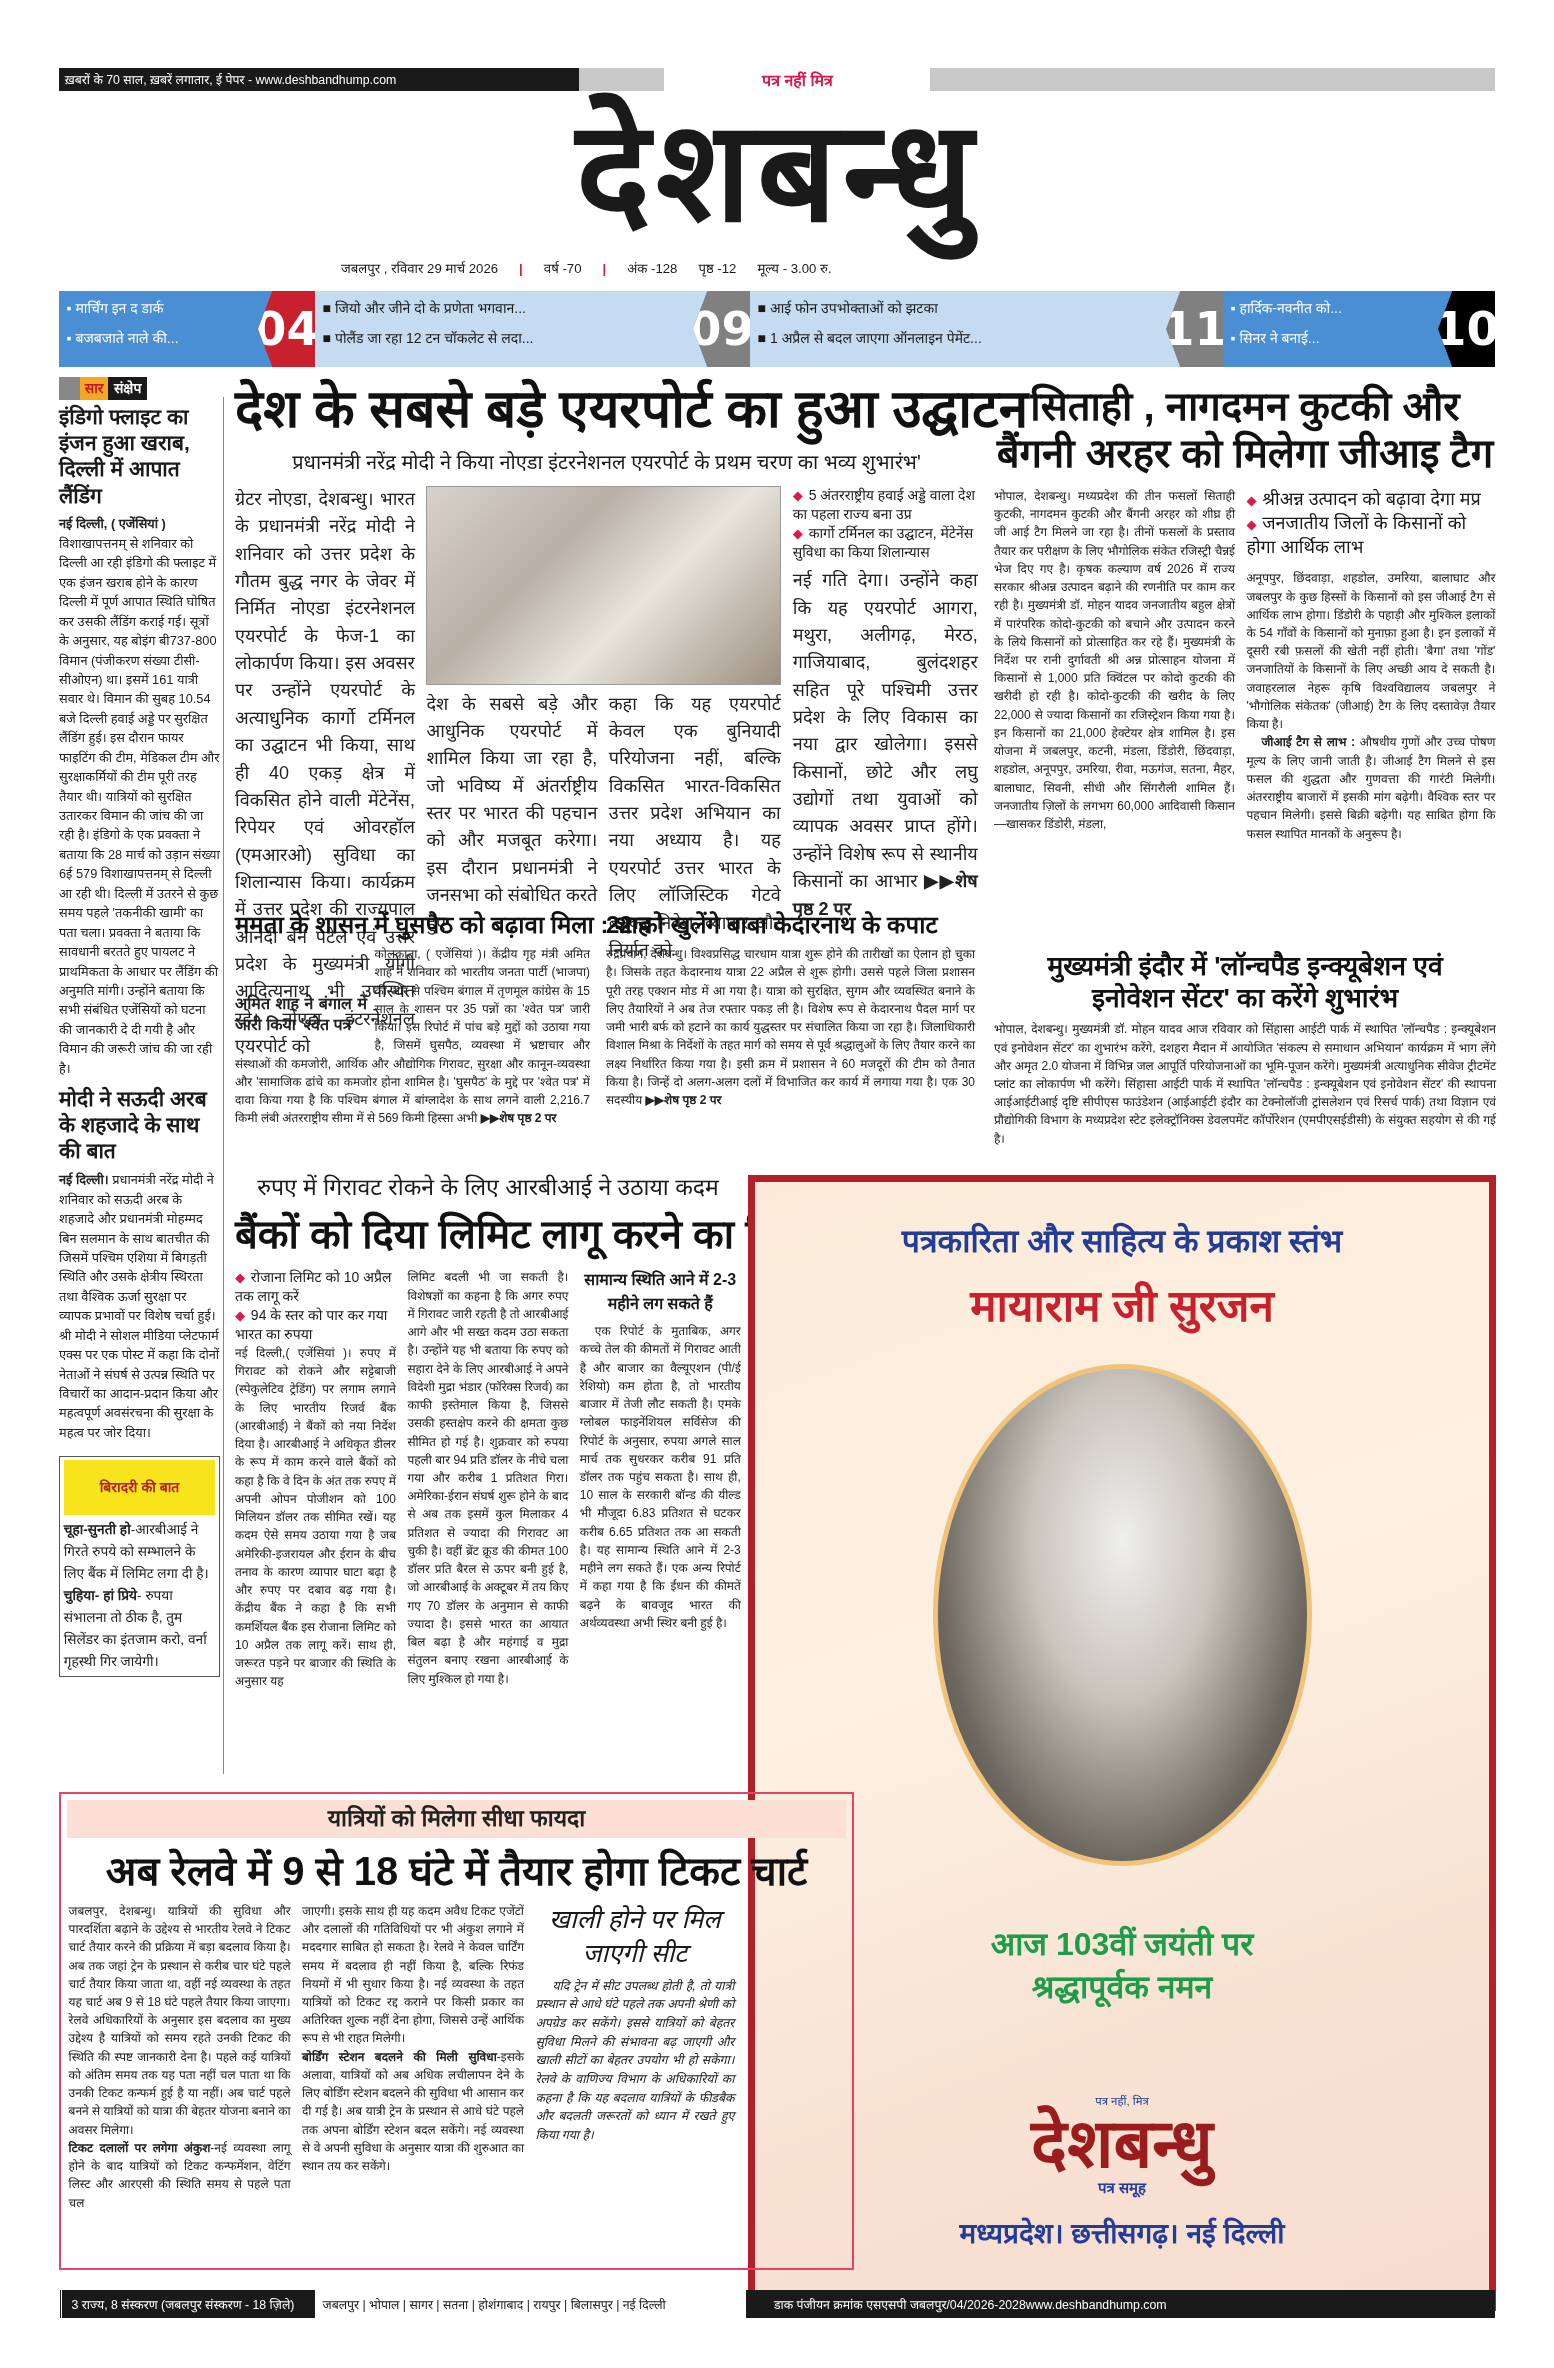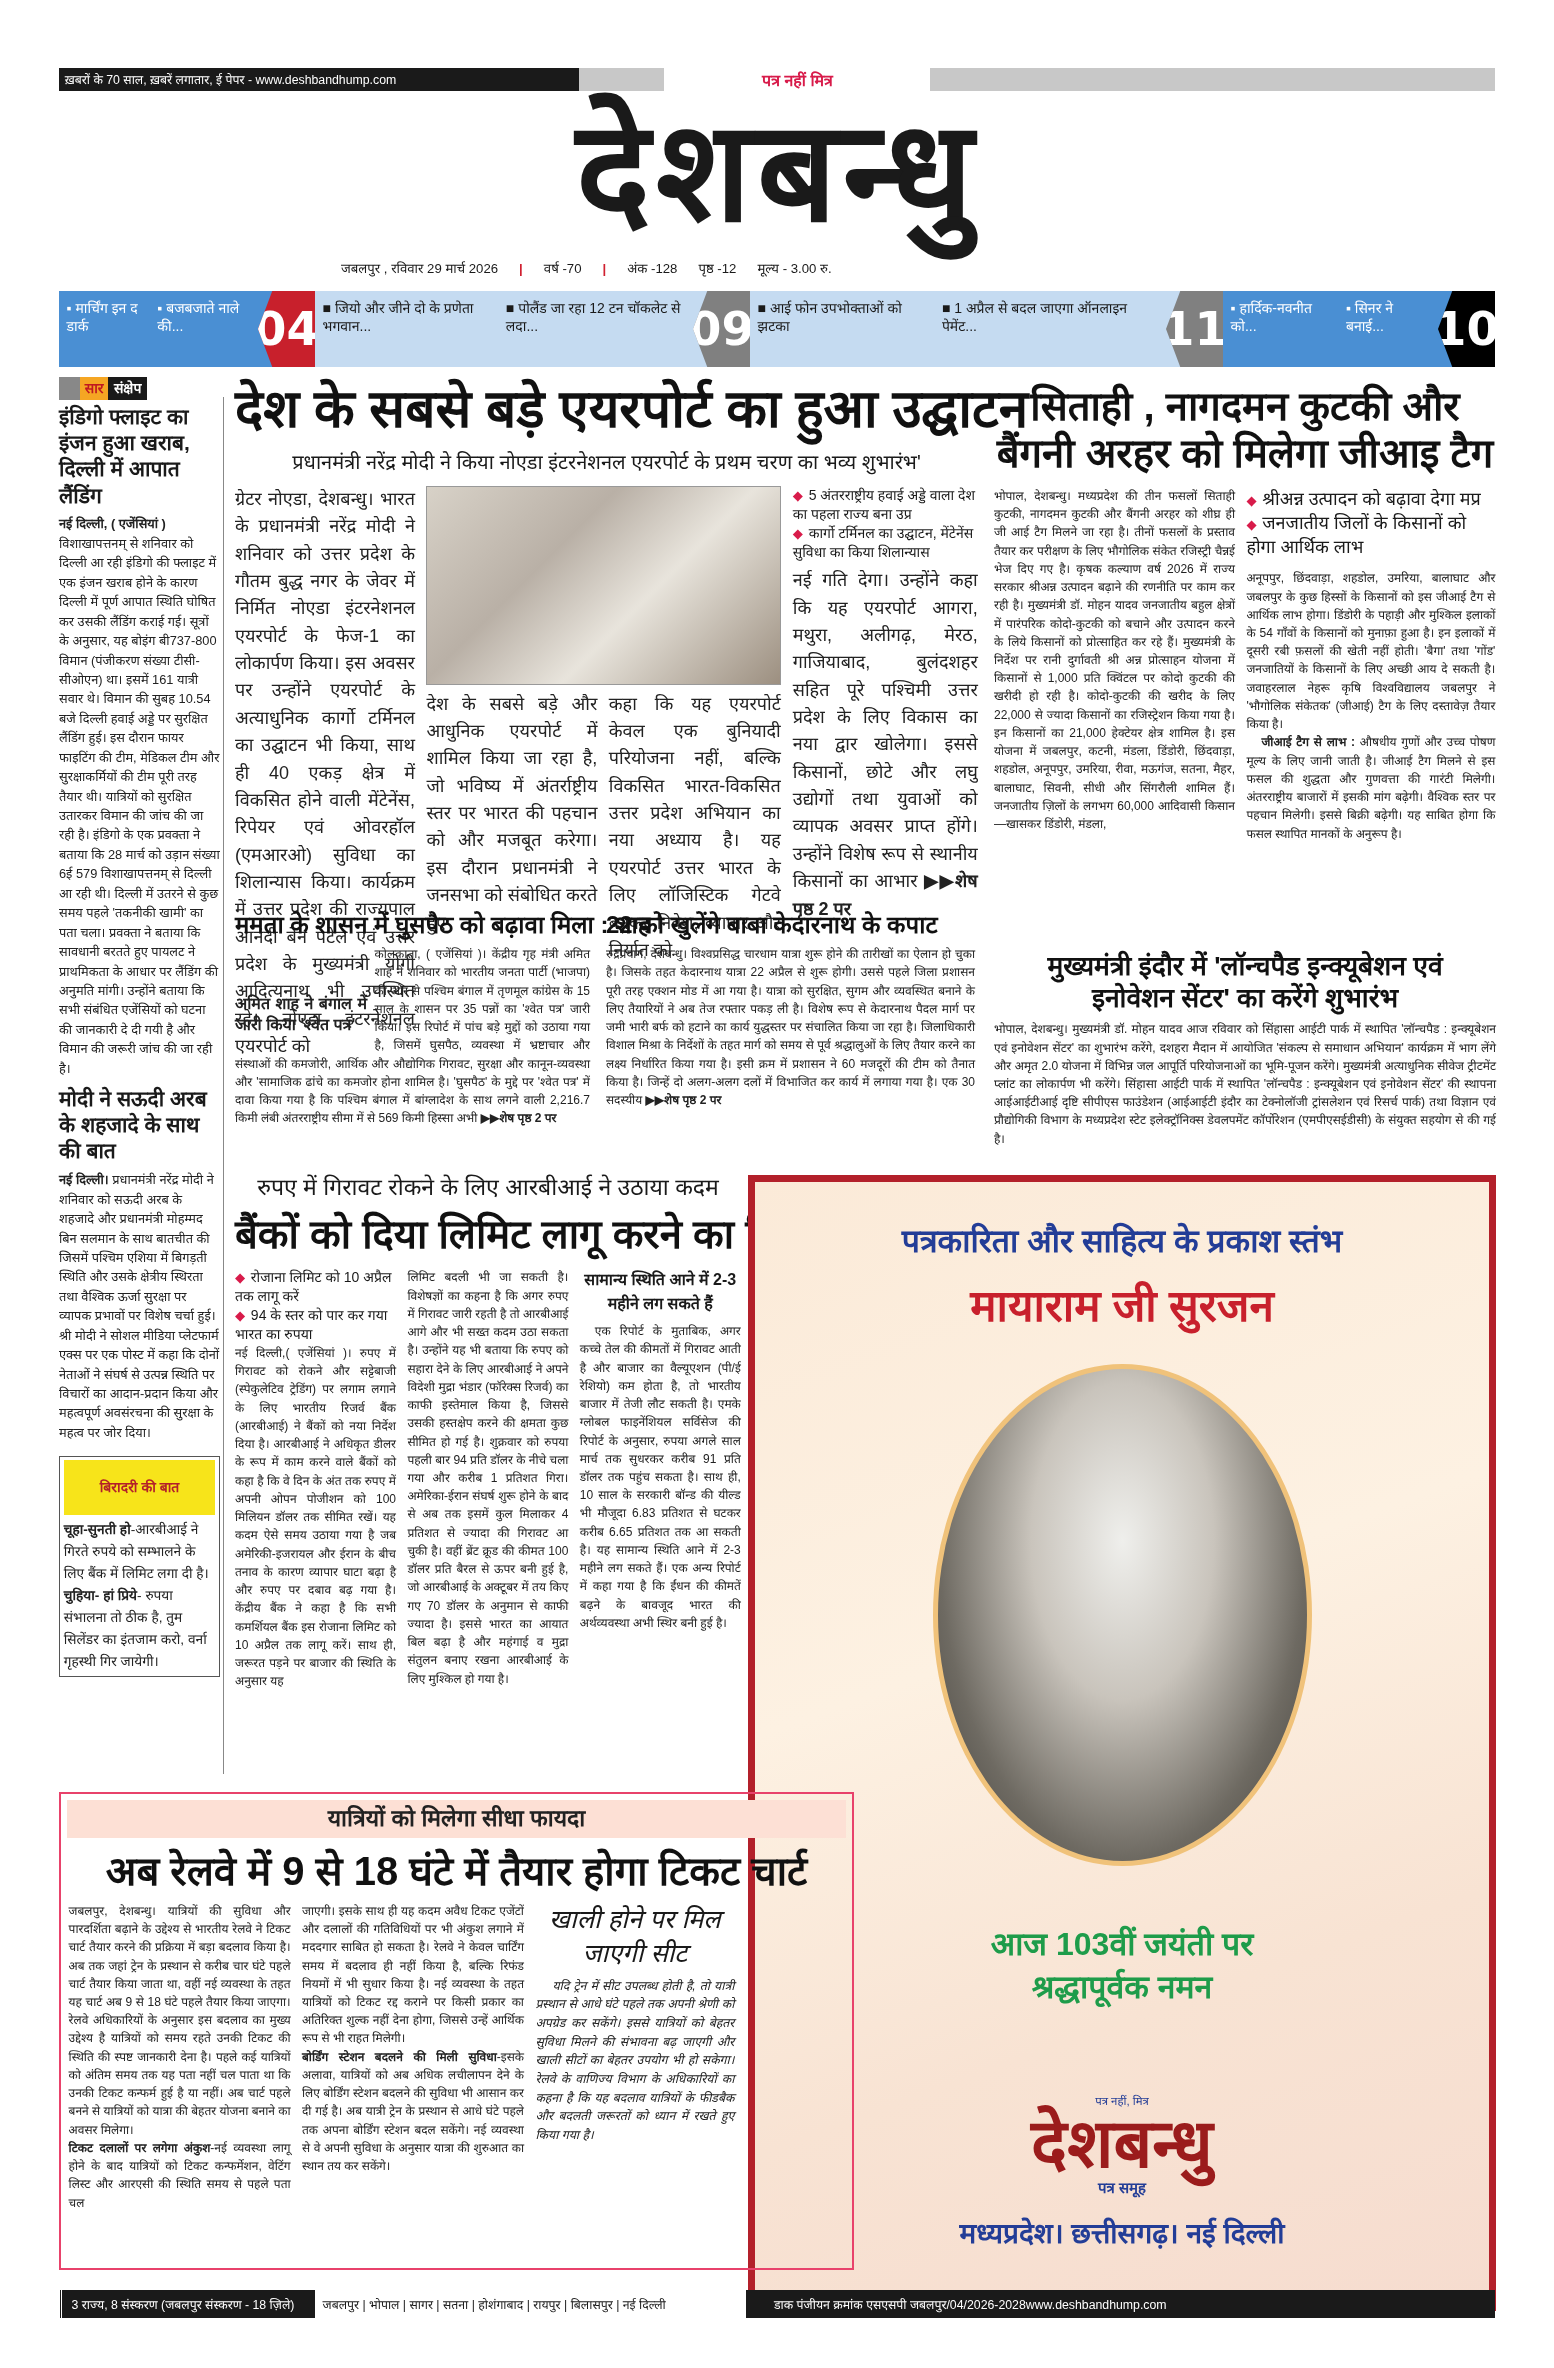--- a/index.html
+++ b/index.html
@@ -11,21 +11,21 @@
 #topstrip .blk{position:absolute;left:0;top:0;width:520px;height:23px;background:#1a1a1a;color:#fff;font-size:12.3px;padding:3.8px 5.7px;white-space:nowrap}
 #topstrip .gr1{position:absolute;left:520px;top:0;width:85px;height:23px;background:#c8c8c8}
 #topstrip .motto{position:absolute;left:606px;top:2px;width:265px;height:23px;text-align:center;color:#d81b4a;font-size:16px;font-weight:bold}
 #topstrip .gr2{position:absolute;left:871px;top:0;width:565px;height:23px;background:#c8c8c8}
 #masthead{left:0;top:95px;width:1555px;text-align:center;font-size:140px;font-weight:900;color:#1a1a1a;letter-spacing:5.7px;font-family:"DejaVu Sans",sans-serif;line-height:1.1}
 #dateline{left:341px;top:260px;width:719px;font-size:13.2px;display:flex;gap:21px}
 #dateline .red{color:#d02030;font-weight:bold}
 
 #teasers{left:59px;top:291px;width:1436px;height:76px;display:flex}
 .tz{height:76px;position:relative;font-size:14px}
-.tz .lines{padding:7.6px 7.6px;display:flex;flex-direction:row;gap:11.4px}
+.tz .lines{padding:7.6px 7.6px;display:flex;flex-direction:column;gap:11.4px}
 .tz .num{position:absolute;top:0;height:76px;width:57px;color:#fff;font-size:47px;font-weight:900;display:flex;align-items:center;justify-content:center;font-family:"DejaVu Sans",sans-serif}
 .tz.blue{background:#4a8fd3;color:#fff}
 .tz.light{background:#c5dbf1}
 
 #leftcol{left:59px;top:377px;width:161px}
 .saar{display:flex;height:23px;margin-bottom:3.8px}
 .saar .g{width:21px;background:#888}
 .saar .o{background:#f5a623;color:#c01820;font-weight:bold;padding:1.9px 4.7px;font-size:14px}
 .saar .k{background:#1a1a1a;color:#fff;font-weight:bold;padding:1.9px 5.7px;font-size:14px}
 .lh{font-size:21px;font-weight:bold;line-height:1.25;margin:1.9px 0 5.7px}

